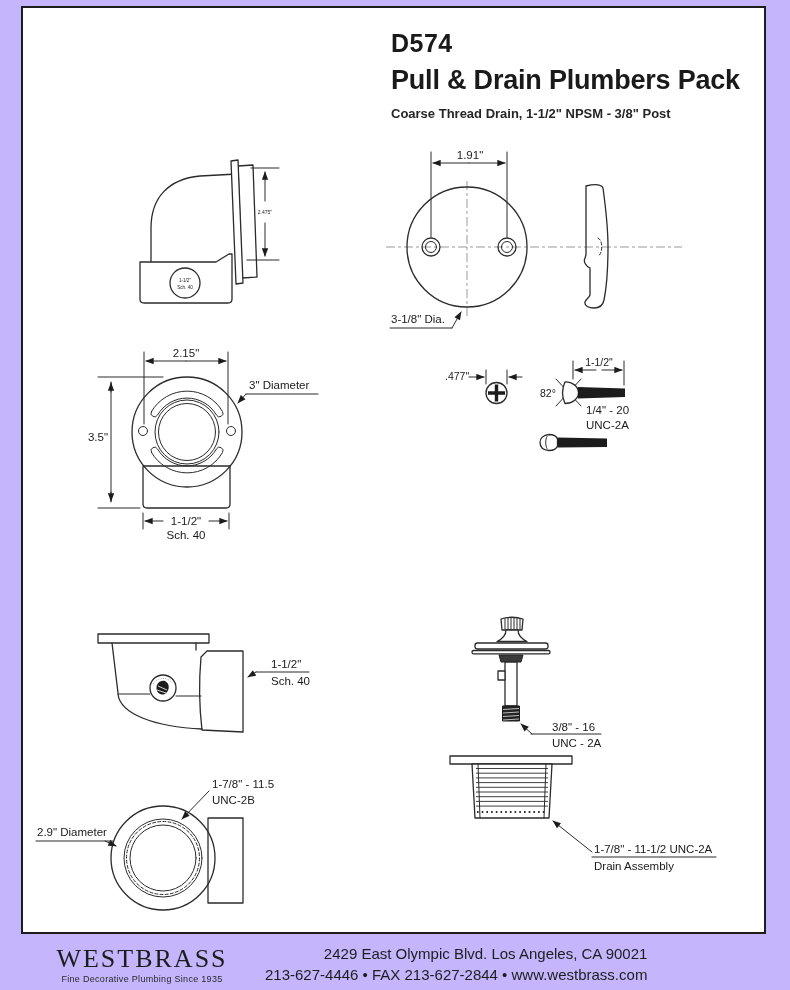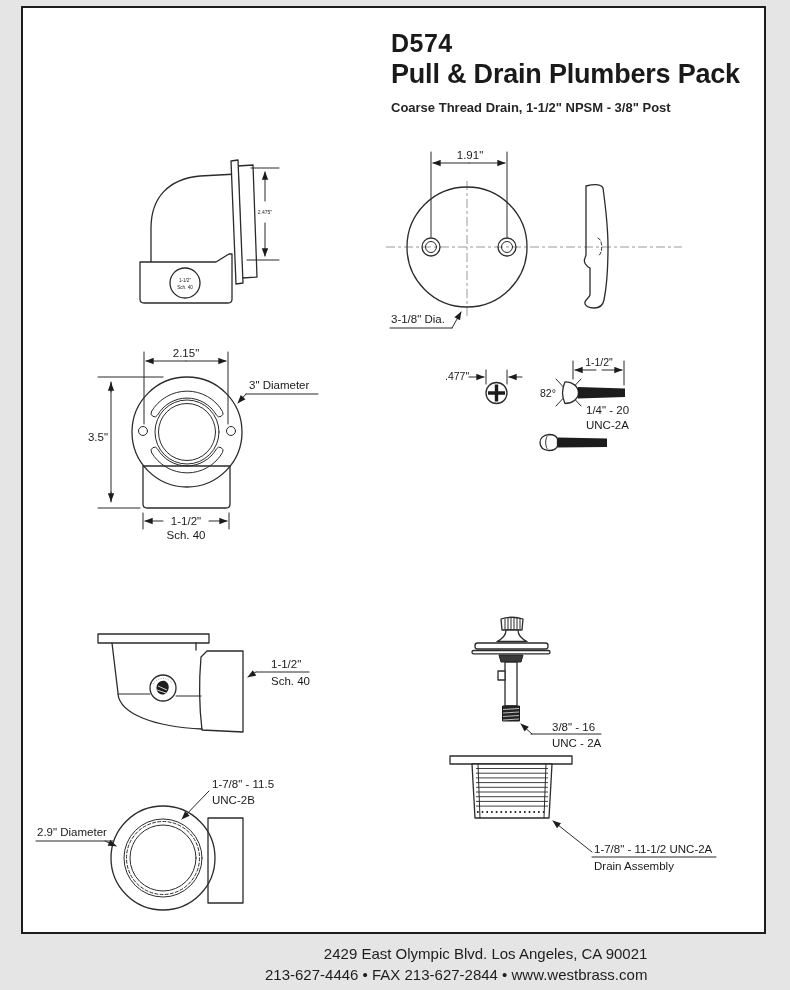--- a/index.html
+++ b/index.html
@@ -1,28 +1,28 @@
 <!DOCTYPE html>
 <html><head>
 <meta charset="utf-8">
 <style>
   html,body { margin:0; padding:0; }
   body {
     width:790px; height:990px; position:relative; background:#ffffff;
     font-family:"Liberation Sans", sans-serif; color:#1a1a1a;
     -webkit-font-smoothing:antialiased;
   }
-  .sheet { position:absolute; inset:0; background:#e5e5e5; overflow:hidden; }
+  .sheet { position:absolute; inset:0; background:#c4b5fd; overflow:hidden; }
   .frame {
     position:absolute; left:21px; top:6px; width:745px; height:928px;
     border:2px solid #1d1d1d; box-sizing:border-box; background:#fff;
   }
   .titleblock { position:absolute; left:391px; top:30px; width:370px; }
   .model    { font-size:25px; font-weight:700; letter-spacing:.5px; line-height:26px; }
-  .prodname { font-size:27px; font-weight:700; letter-spacing:-.2px; line-height:30px; margin-top:3px; }
+  .prodname { font-size:27px; font-weight:700; letter-spacing:-.2px; line-height:30px; margin-top:9px; }
   .subtitle { font-size:13px; font-weight:600; color:#252525; margin-top:11px; }
 
   svg.draw { position:absolute; left:0; top:0; }
   .ln   { fill:none; stroke:#2b2b2b; stroke-width:1.3; stroke-linejoin:round; stroke-linecap:round; }
   .lnt  { fill:none; stroke:#2b2b2b; stroke-width:1;   stroke-linecap:round; }
   .wfill{ fill:#ffffff; stroke:#2b2b2b; stroke-width:1.3; stroke-linejoin:round; }
   .kfill{ fill:#1c1c1c; stroke:none; }
   .cl   { fill:none; stroke:#9a9a9a; stroke-width:1; stroke-dasharray:9 3 3 3; }
   .thr  { fill:none; stroke:#2b2b2b; stroke-width:.9; }
   .dimtxt  { font-family:"Liberation Sans",sans-serif; font-size:11.5px; fill:#1a1a1a; }
@@ -233,18 +233,22 @@
       <path class="thr" d="M476,768.5 L548,768.5 M476,773.2 L548,773.2 M476,777.9 L548,777.9 M476,782.6 L548,782.6 M476,787.3 L548,787.3 M476,792 L548,792 M476,796.7 L548,796.7 M476,801.4 L548,801.4 M476,806.1 L548,806.1"></path>
       <line x1="477" y1="812" x2="547" y2="812" stroke="#2b2b2b" stroke-width="2.2" stroke-dasharray="1.6 3.1" fill="none"></line>
 
       <line class="lnt" x1="592" y1="852" x2="553" y2="821" marker-end="url(#ah)"></line>
       <path class="lnt" d="M592,857 L716,857"></path>
       <text class="dimtxt" x="594" y="853" text-anchor="start">1-7/8" - 11-1/2 UNC-2A</text>
       <text class="dimtxt" x="594" y="870" text-anchor="start">Drain Assembly</text>
     </g>
   </svg>
 
+  <div class="footer-brand">
+    <div class="brand-name">WESTBRASS</div>
+    <div class="brand-tag">Fine Decorative Plumbing Since 1935</div>
+  </div>
   <div class="footer-contact">
     <div>2429 East Olympic Blvd. Los Angeles, CA  90021</div>
     <div>213-627-4446 • FAX 213-627-2844 • www.westbrass.com</div>
   </div>
 
 </div>
 
 </body></html>

